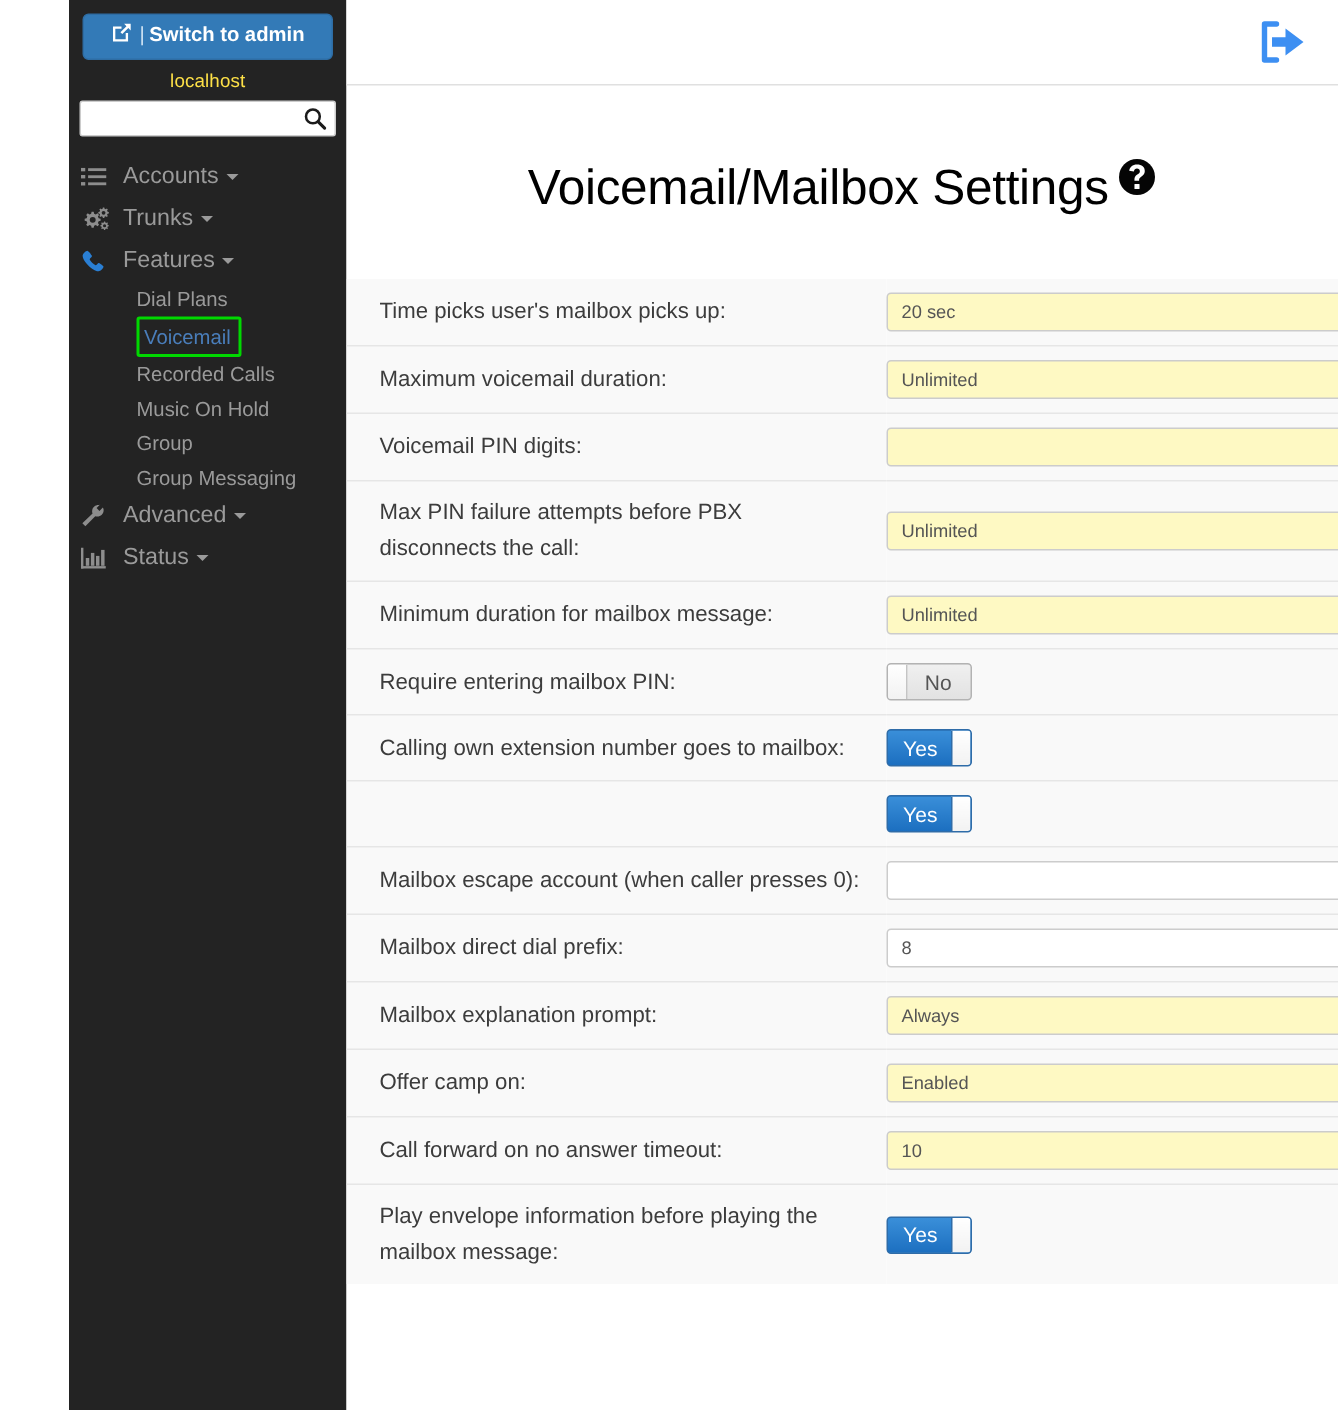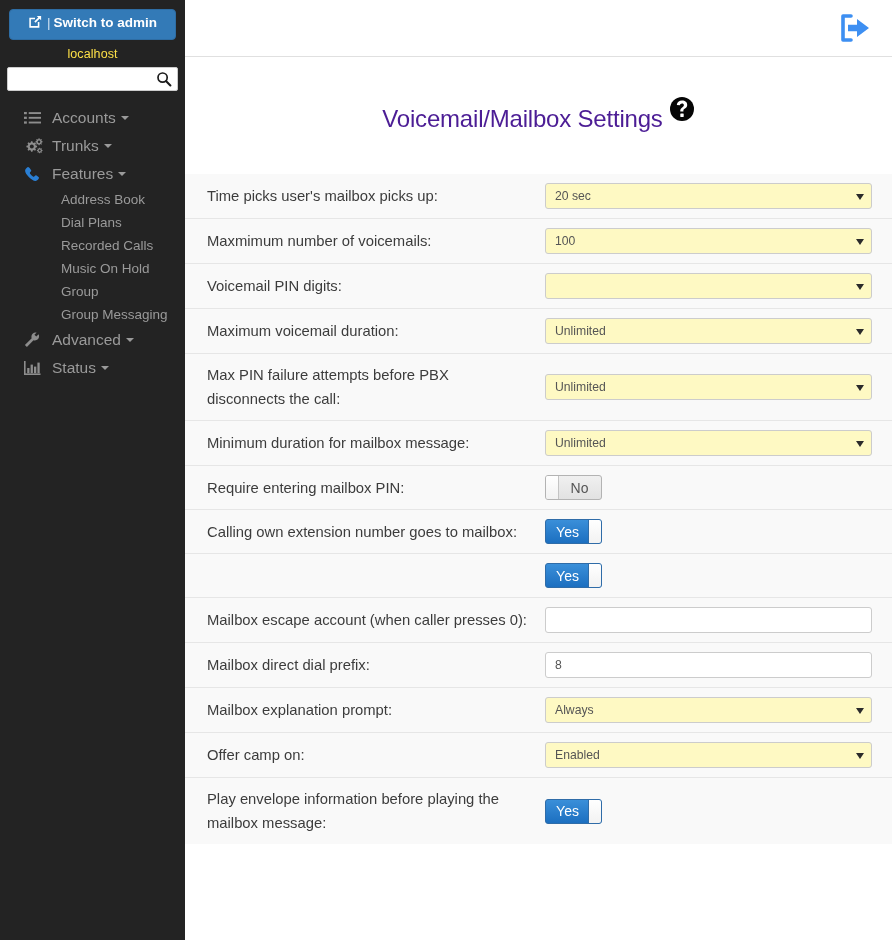--- a/index.html
+++ b/index.html
@@ -3,21 +3,21 @@
 <meta charset="utf-8">
 <style>
   * { box-sizing: border-box; }
   html, body {
     margin: 0; padding: 0;
     width: 892px; height: 940px;
     background: #ffffff;
     font-family: "Liberation Sans", sans-serif;
     overflow: hidden;
   }
-  .app { position: relative; width: 892px; height: 940px; display: flex; }
+  .app { position: relative; width: 892px; height: 940px; display: flex; padding-left: 46px; }
 
   
   .sidebar {
     width: 185px;
     min-width: 185px;
     background: #232323;
     height: 940px;
     padding-top: 5px;
     overflow: hidden;
   }
@@ -65,21 +65,21 @@
     padding: 0 24px 0 5px;
     font-size: 12px;
     font-family: "Liberation Sans", sans-serif;
     color: #333;
   }
   .search-icon {
     position: absolute;
     right: 5px; top: 3px;
     width: 16px; height: 16px;
   }
-  .nav { margin-top: 13px; margin-left: 16px; }
+  .nav { margin-top: 13px; }
   .nav-group {
     display: flex;
     align-items: center;
     padding: 4px 0 4px 8px;
     color: #9a9a9a;
     font-size: 15.5px;
     cursor: pointer;
     line-height: 20px;
   }
   .nav-group .gicon {
@@ -128,22 +128,22 @@
     display: flex;
     align-items: center;
     justify-content: flex-end;
     padding-right: 20px;
     background: #ffffff;
   }
   .logout-icon { width: 40px; height: 40px; cursor: pointer; }
 
   .page-title {
     text-align: center;
-    color: #4c1d95;
-    font-size: 24px;
+    color: #000000;
+    font-size: 33px;
     font-weight: normal;
     padding: 20px 0 18px 0;
     line-height: 42px;
     letter-spacing: -0.2px;
   }
   .page-title .help {
     display: inline-block;
     vertical-align: 5px;
     margin-left: 6px;
     cursor: pointer;
@@ -320,22 +320,24 @@
       <div class="nav-group">
         <span class="gicon">
           <svg width="16" height="16" viewBox="0 0 16 16">
             <path fill="#2a7fd4" d="M4.3 1.1 C3.2 1.1 1.2 3.0 1.1 4.4 c-.2 3.6 6.9 10.8 10.6 10.5 1.4-.1 3.3-2.1 3.3-3.2 0-.5-2.6-2.4-3.2-2.4 -.5 0-1.6 1.6-2.1 1.5 -1-.2-3.7-2.9-3.9-3.9 -.1-.5 1.5-1.6 1.5-2.1 0-.6-1.9-3.2-2.4-3.2 Z"></path>
           </svg>
         </span>
         <span>Features</span>
         <span class="caret"></span>
       </div>
 
-      <div class="nav-sub">Address Book</div>
       <div class="nav-sub">Dial Plans</div>
+      <div class="nav-sub-row activerow">
+        <div class="nav-sub active">Voicemail</div>
+      </div>
       <div class="nav-sub">Recorded Calls</div>
       <div class="nav-sub">Music On Hold</div>
       <div class="nav-sub">Group</div>
       <div class="nav-sub">Group Messaging</div>
 
       <div class="nav-group">
         <span class="gicon">
           <svg width="17" height="16" viewBox="0 0 17 16">
             <path fill="#8d8d8d" d="M11.6 .6 c-2.3 0-4.2 1.9-4.2 4.2 0 .5 .1 1 .3 1.5 L .9 12.9 l2 2 6.6-6.7 c.4 .2 .9 .2 1.4 .2 2.3 0 4.2-1.9 4.2-4.2 0-.7-.2-1.3-.5-1.9 l-2.3 2.3 -1.9-1.9 2.3-2.3 C12.9 .8 12.3 .6 11.6 .6 Z"></path>
           </svg>
@@ -389,45 +391,36 @@
         <tr>
           <td class="cell-label">Time picks user's mailbox picks up:</td>
           <td class="cell-field">
             <div class="sel">
               <span class="val">20 sec</span>
               <span class="arrow"></span>
             </div>
           </td>
         </tr>
 
-        <tr>
-          <td class="cell-label">Maxmimum number of voicemails:</td>
-          <td class="cell-field">
-            <div class="sel">
-              <span class="val">100</span>
+
+        <tr>
+          <td class="cell-label">Maximum voicemail duration:</td>
+          <td class="cell-field">
+            <div class="sel">
+              <span class="val">Unlimited</span>
               <span class="arrow"></span>
             </div>
           </td>
         </tr>
 
         <tr>
           <td class="cell-label">Voicemail PIN digits:</td>
           <td class="cell-field">
             <div class="sel">
               <span class="val"></span>
-              <span class="arrow"></span>
-            </div>
-          </td>
-        </tr>
-
-        <tr>
-          <td class="cell-label">Maximum voicemail duration:</td>
-          <td class="cell-field">
-            <div class="sel">
-              <span class="val">Unlimited</span>
               <span class="arrow"></span>
             </div>
           </td>
         </tr>
 
         <tr>
           <td class="cell-label">Max PIN failure attempts before PBX disconnects the call:</td>
           <td class="cell-field">
             <div class="sel">
               <span class="val">Unlimited</span>
@@ -504,20 +497,29 @@
         <tr>
           <td class="cell-label">Offer camp on:</td>
           <td class="cell-field">
             <div class="sel">
               <span class="val">Enabled</span>
               <span class="arrow"></span>
             </div>
           </td>
         </tr>
 
+        <tr>
+          <td class="cell-label">Call forward on no answer timeout:</td>
+          <td class="cell-field">
+            <div class="sel">
+              <span class="val">10</span>
+              <span class="arrow"></span>
+            </div>
+          </td>
+        </tr>
 
         <tr>
           <td class="cell-label">Play envelope information before playing the mailbox message:</td>
           <td class="cell-field">
             <span class="toggle on">
               <span class="knob"></span>
               <span class="lbl">Yes</span>
             </span>
           </td>
         </tr>

